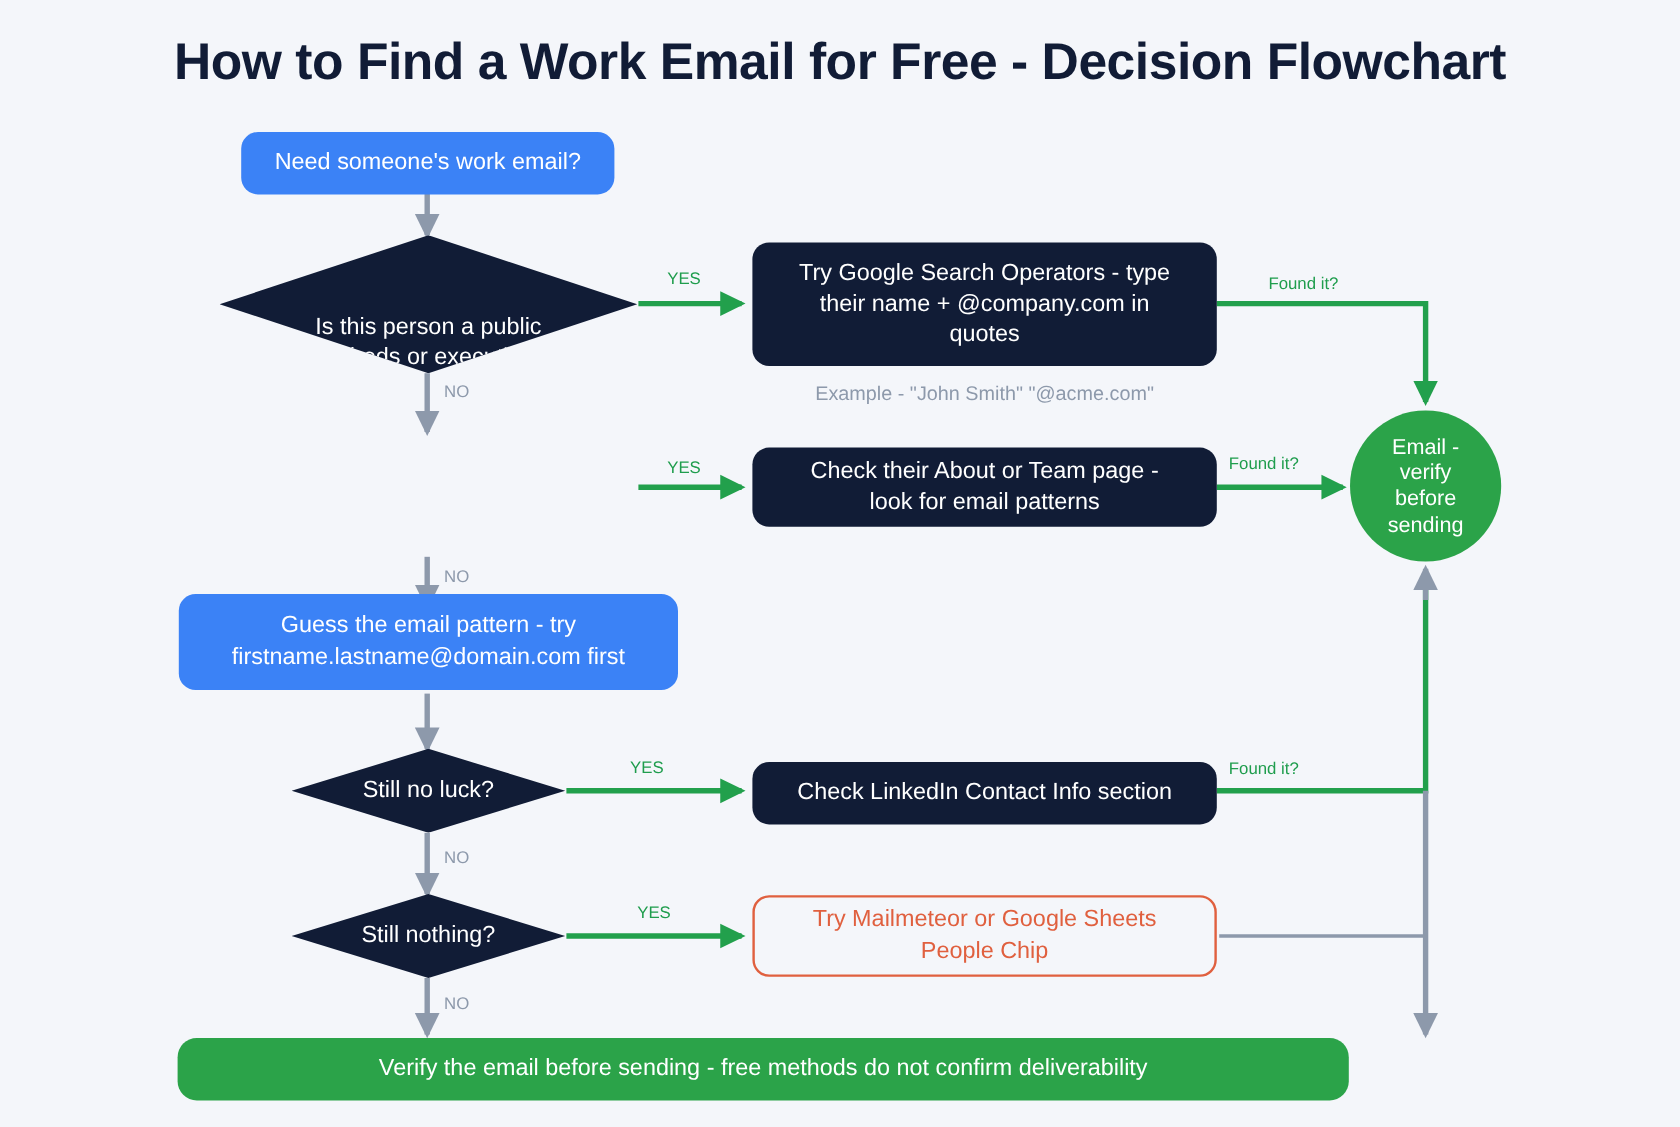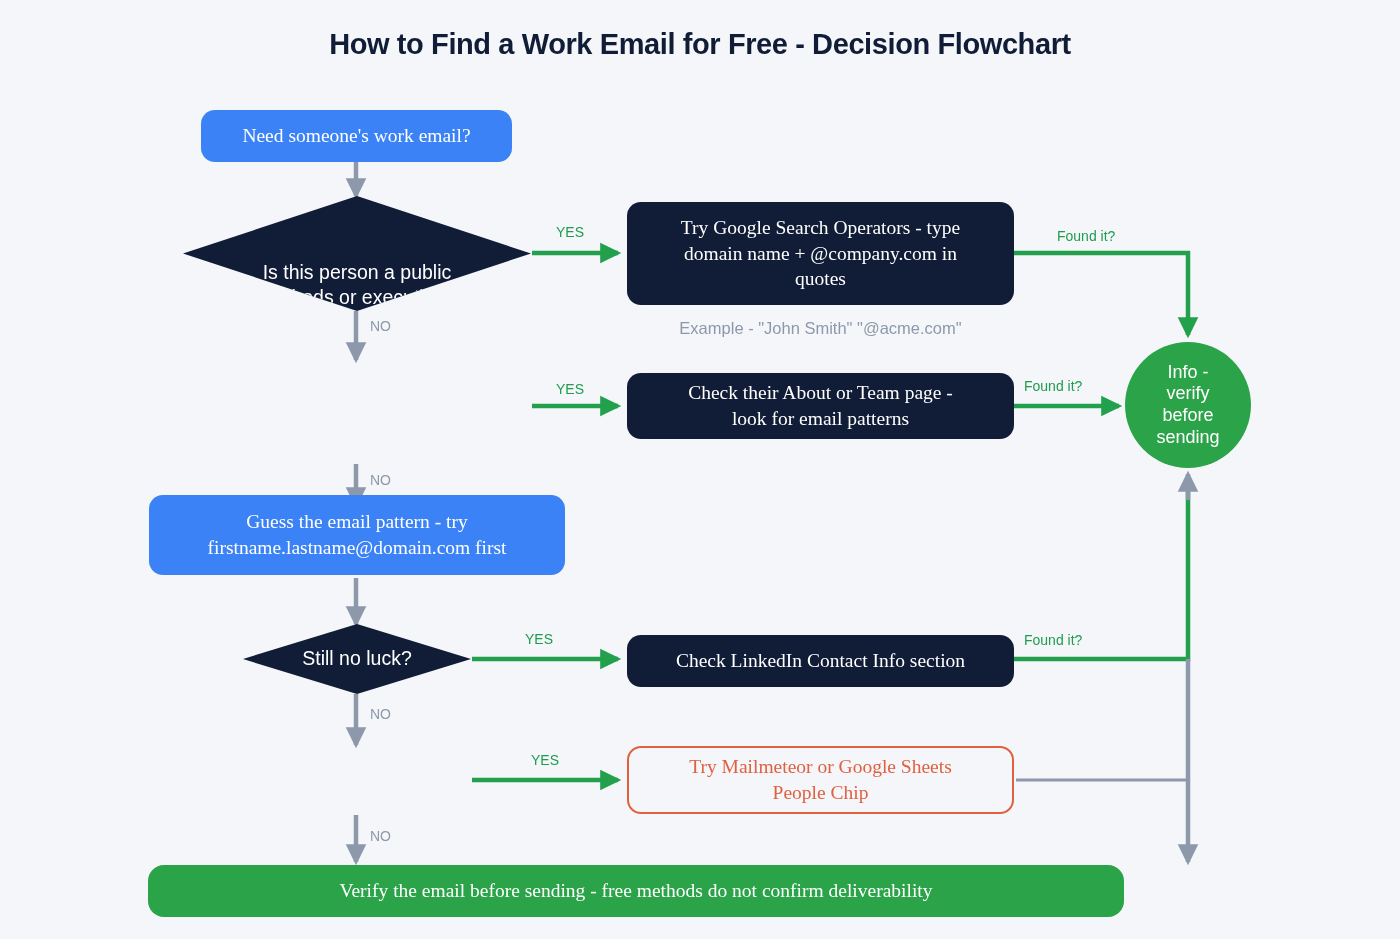--- a/index.html
+++ b/index.html
@@ -36,32 +36,31 @@
     text-align: center;
   }
 
   
   #title {
     position: absolute;
     left: 0;
     top: 28px;
     width: 1400px;
     text-align: center;
-    font-size: 29px;
+    font-size: 43px;
     font-weight: bold;
     letter-spacing: -0.4px;
     color: #111c36;
   }
 
   
   .box {
     border-radius: 14px;
     padding: 26px 18px;
     line-height: 1.32;
-    font-family: Liberation Serif, serif;
   }
   .box-dark {
     background: #111c36;
     color: #ffffff;
     font-size: 19.5px;
   }
   .box-blue {
     background: #3b82f6;
     color: #ffffff;
     font-size: 19.5px;
@@ -191,21 +190,21 @@
   <div class="node diamond" style="left:183px; top:196px; width:348px; height:115px;align-items:flex-end;">
     <div>
       <div>Is this person a public</div>
       <div>methods or executive?</div>
     </div>
   </div>
 
   <div class="node box box-dark" style="left:627px; top:202px; width:387px; height:103px;">
     <div>
       <div>Try Google Search Operators - type</div>
-      <div>domain name + @company.com in</div>
+      <div>their name + @company.com in</div>
       <div>quotes</div>
     </div>
   </div>
 
   <div class="caption" style="left:627px; top:319px; width:387px;">Example - "John Smith" "@acme.com"</div>
 
 
   <div class="node box box-dark" style="left:627px; top:373px; width:387px; height:66px;">
     <div>
       <div>Check their About or Team page -</div>
@@ -221,31 +220,34 @@
   </div>
 
   <div class="node diamond" style="left:243px; top:624px; width:228px; height:70px;">
     <span>Still no luck?</span>
   </div>
 
   <div class="node box box-dark" style="left:627px; top:635px; width:387px; height:48px;">
     <span>Check LinkedIn Contact Info section</span>
   </div>
 
+  <div class="node diamond" style="left:243px; top:745px; width:228px; height:70px;">
+    <span>Still nothing?</span>
+  </div>
 
   <div class="node box box-outline" style="left:627px; top:746px; width:387px; height:68px;">
     <div>
       <div>Try Mailmeteor or Google Sheets</div>
       <div>People Chip</div>
     </div>
   </div>
 
   <div class="node circle" style="left:1125px; top:342px; width:126px; height:126px;">
     <div>
-      <div>Info -</div>
+      <div>Email -</div>
       <div>verify</div>
       <div>before</div>
       <div>sending</div>
     </div>
   </div>
 
   <div class="node box box-green" style="left:148px; top:865px; width:976px; height:46px;">
     <span>Verify the email before sending - free methods do not confirm deliverability</span>
   </div>
 

